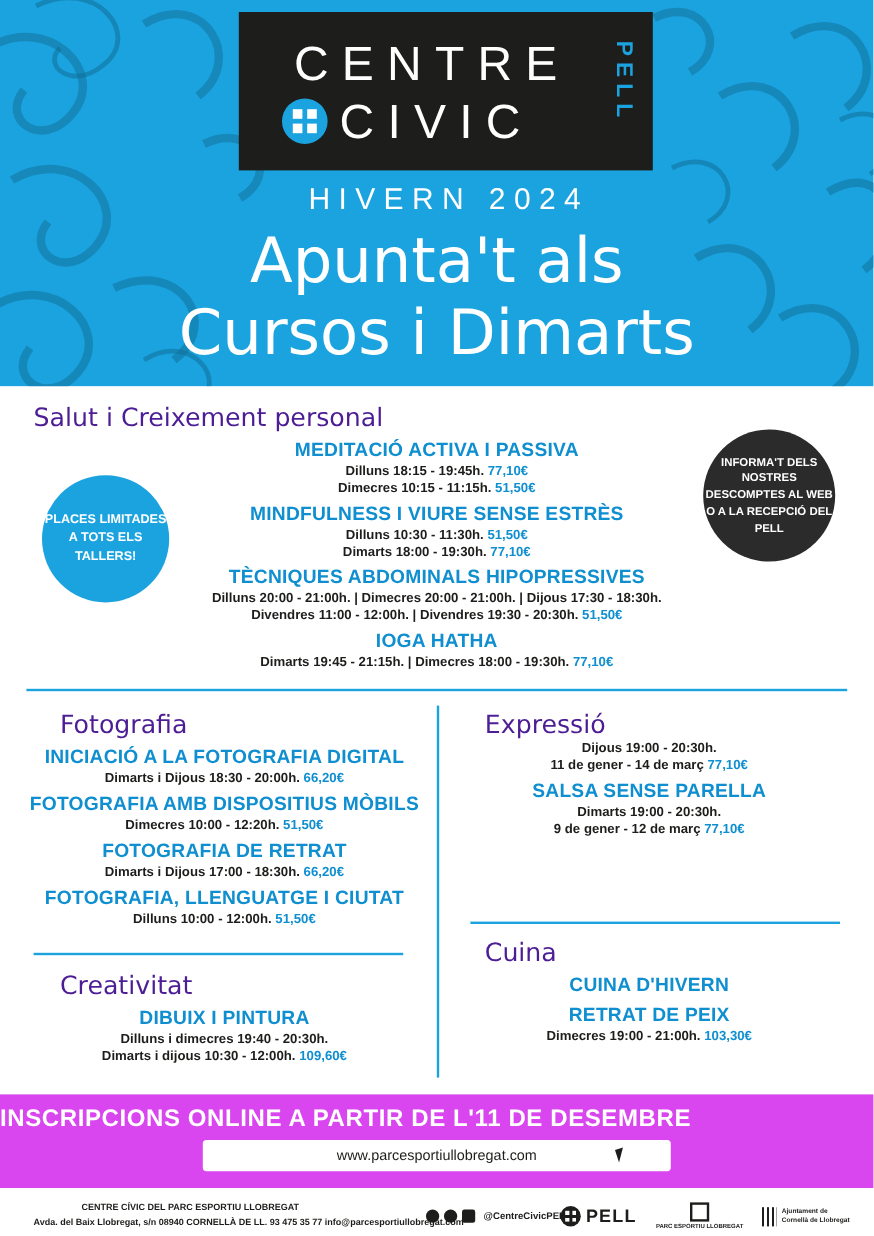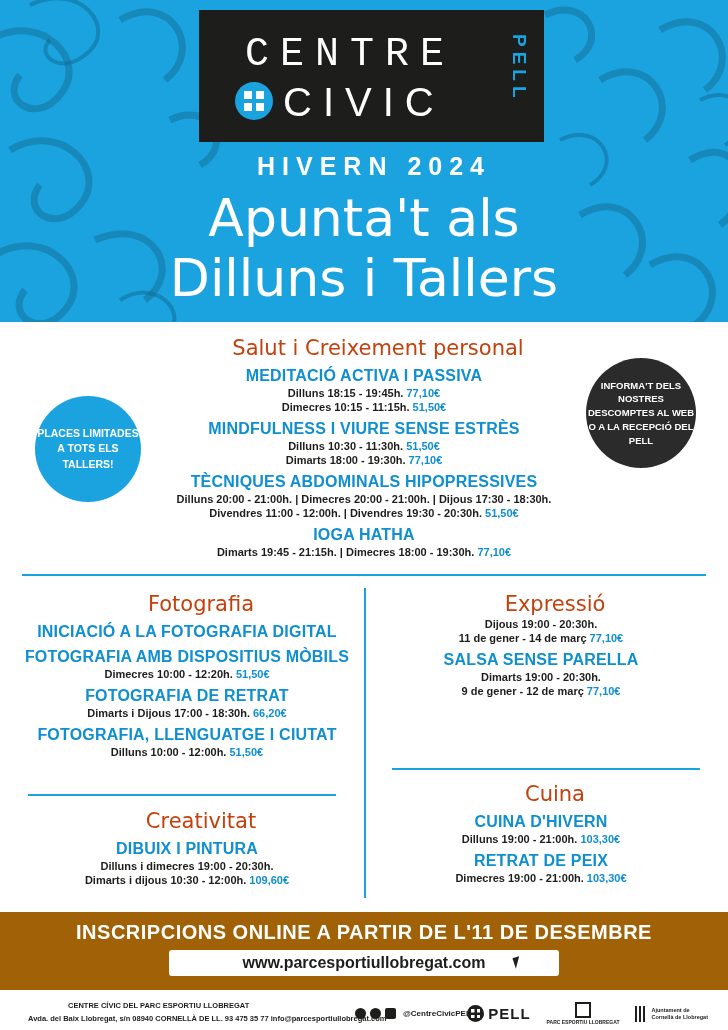--- a/index.html
+++ b/index.html
@@ -37,21 +37,21 @@
     position: relative;
     width: 100%; height: 100%;
   }
   .logo-centre {
     position: absolute;
     left: 46px; top: 22px;
     color: #ffffff;
     font-size: 40px;
     letter-spacing: 11px;
     font-weight: 400;
-    font-family: Liberation Mono, monospace;
+    font-family: Liberation Sans, sans-serif;
   }
   .logo-civic {
     position: absolute;
     left: 84px; top: 70px;
     color: #ffffff;
     font-size: 40px;
     letter-spacing: 11px;
     font-weight: 400;
   }
   .logo-mark {
@@ -81,21 +81,21 @@
     font-weight: 700;
     writing-mode: vertical-rl;
   }
 
   .season {
     position: absolute;
     left: 0; right: 0; top: 152px;
     text-align: center;
     color: #ffffff;
     font-size: 25px;
-    font-weight: 700;
+    font-weight: 400;
     letter-spacing: 7px;
     padding-left: 20px;
   }
   .title1, .title2 {
     position: absolute;
     left: 0; right: 0;
     text-align: center;
     color: #ffffff;
     font-weight: 400;
     font-family: "DejaVu Sans", sans-serif;
@@ -105,22 +105,22 @@
 
   
   .body-area {
     position: relative;
     width: 728px;
     height: 590px;
     background: #ffffff;
   }
 
   .section-title {
-    text-align: center;
-    color: #c2410c;
+    text-align: left;
+    color: #4c1d95;
     font-size: 21px;
     font-weight: 400;
     font-family: "DejaVu Sans", sans-serif;
     margin-left: 28px;
   }
   .course-name {
     text-align: center;
     color: #0f8fd0;
     font-size: 16px;
     font-weight: 700;
@@ -188,44 +188,43 @@
     color: #ffffff;
     font-size: 9.5px;
     font-weight: 700;
     line-height: 1.45;
   }
 
   
   .footer-blue {
     position: relative;
     width: 728px; height: 78px;
-    background: #a16207;
-    text-align: center;
+    background: #d946ef;
   }
   .footer-headline {
     padding-top: 9px;
     color: #ffffff;
     font-size: 20px;
     font-weight: 700;
     letter-spacing: .5px;
   }
   .url-pill {
     margin: 6px auto 0;
     width: 390px; height: 26px;
     background: #ffffff;
     border-radius: 3px;
     display: flex;
     align-items: center;
     justify-content: center;
     position: relative;
   }
   .url-pill span {
     color: #1d1d1b;
-    font-size: 16px;
-    font-weight: 700;
+    font-size: 12px;
+    font-weight: 400;
   }
   .cursor {
     position: absolute;
     right: 38px; top: 7px;
     width: 0; height: 0;
     border-left: 7px solid #1d1d1b;
     border-bottom: 11px solid transparent;
     transform: rotate(-18deg);
   }
 
@@ -320,21 +319,21 @@
       <div class="logo-inner">
         <div class="logo-centre">CENTRE</div>
         <div class="logo-mark"></div>
         <div class="logo-civic">CIVIC</div>
         <div class="logo-pell">PELL</div>
       </div>
     </div>
 
     <div class="season">HIVERN 2024</div>
     <div class="title1">Apunta't als</div>
-    <div class="title2">Dilluns i Tallers</div>
+    <div class="title2">Cursos i Dimarts</div>
   </div>
 
   <div class="body-area">
 
     <div class="badge badge-blue">PLACES LIMITADES A TOTS ELS TALLERS!</div>
     <div class="badge badge-dark">INFORMA'T DELS NOSTRES DESCOMPTES AL WEB O A LA RECEPCIÓ DEL PELL</div>
 
     <div class="block-salut">
       <div class="section-title">Salut i Creixement personal</div>
 
@@ -379,20 +378,23 @@
     <div class="hr-blue" style="left:22px; top:252px; width:684px;"></div>
     <div class="vr-blue" style="left:364px; top:266px; height:310px;"></div>
     <div class="hr-thin" style="left:28px; top:472px; width:308px;"></div>
     <div class="hr-thin" style="left:392px; top:446px; width:308px;"></div>
 
     <div class="col-left">
       <div class="section-title">Fotografia</div>
 
       <div>
         <div class="course-name">INICIACIÓ A LA FOTOGRAFIA DIGITAL</div>
+        <div class="course-line">
+          <span>Dimarts i Dijous 18:30 - 20:00h. </span><span class="price">66,20€</span>
+        </div>
       </div>
       <div>
         <div class="course-name">FOTOGRAFIA AMB DISPOSITIUS MÒBILS</div>
         <div class="course-line">
           <span>Dimecres 10:00 - 12:20h. </span><span class="price">51,50€</span>
         </div>
       </div>
       <div>
         <div class="course-name">FOTOGRAFIA DE RETRAT</div>
         <div class="course-line">
@@ -427,35 +429,32 @@
           <span>9 de gener - 12 de març </span><span class="price">77,10€</span>
         </div>
       </div>
     </div>
 
     <div class="col-left2">
       <div class="section-title">Creativitat</div>
       <div>
         <div class="course-name">DIBUIX I PINTURA</div>
         <div class="course-line">
-          <span>Dilluns i dimecres 19:00 - 20:30h.</span><span class="price"></span>
+          <span>Dilluns i dimecres 19:40 - 20:30h.</span><span class="price"></span>
         </div>
         <div class="course-line">
           <span>Dimarts i dijous 10:30 - 12:00h. </span><span class="price">109,60€</span>
         </div>
       </div>
     </div>
 
     <div class="col-right2">
       <div class="section-title">Cuina</div>
       <div>
         <div class="course-name">CUINA D'HIVERN</div>
-        <div class="course-line">
-          <span>Dilluns 19:00 - 21:00h. </span><span class="price">103,30€</span>
-        </div>
       </div>
       <div>
         <div class="course-name">RETRAT DE PEIX</div>
         <div class="course-line">
           <span>Dimecres 19:00 - 21:00h. </span><span class="price">103,30€</span>
         </div>
       </div>
     </div>
 
   </div>

